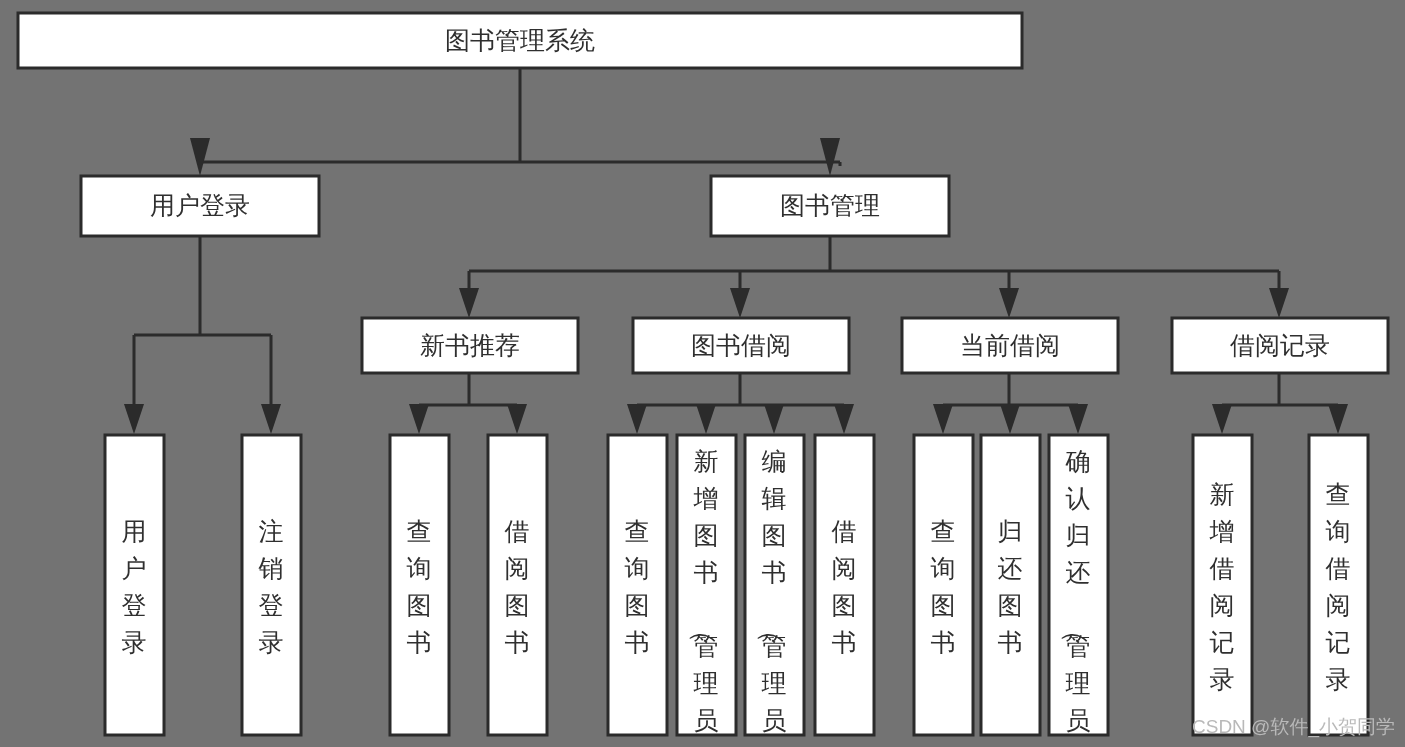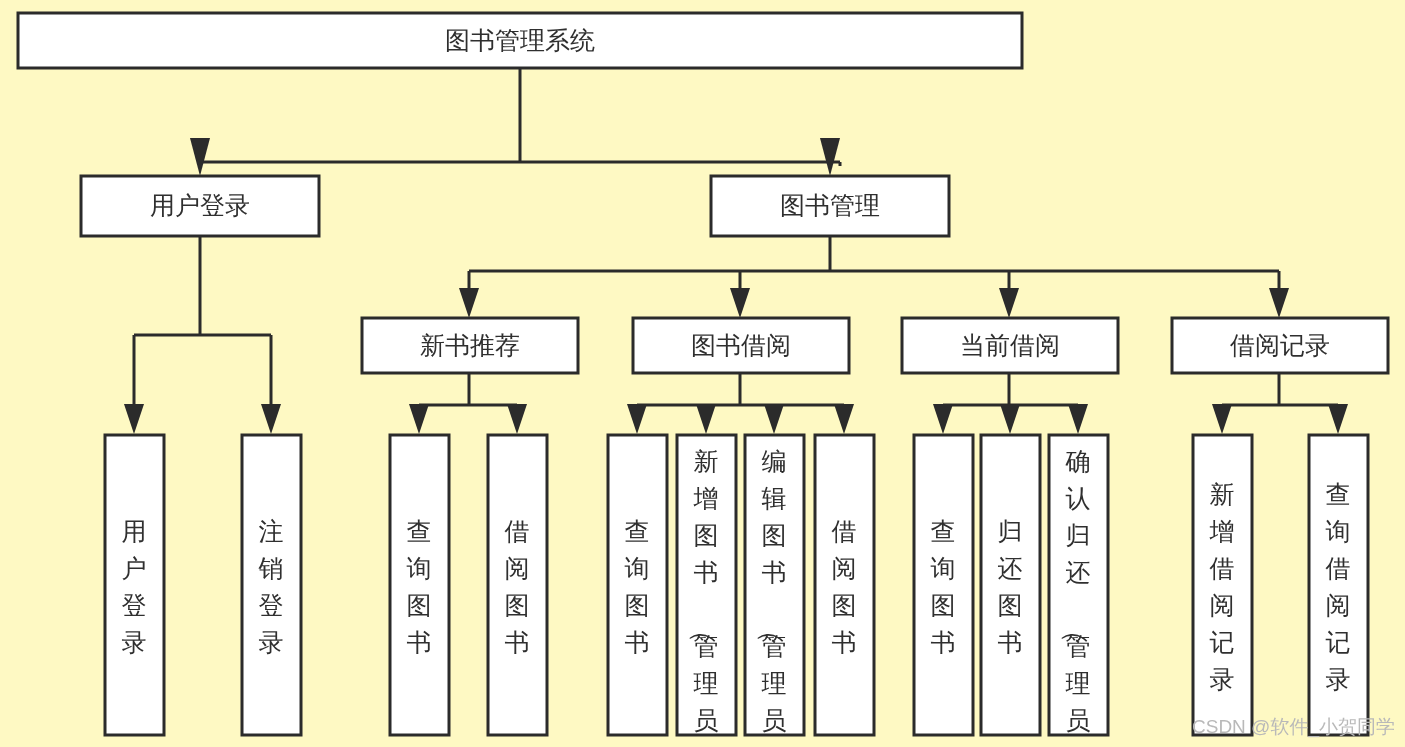--- a/index.html
+++ b/index.html
@@ -8,21 +8,21 @@
     padding: 0;
     background: #ffffff;
   }
   body {
     font-family: "Liberation Sans", "DejaVu Sans", sans-serif;
   }
   #diagram-root {
     position: relative;
     width: 1405px;
     height: 747px;
-    background: #fef9c3;
+    background: #737373;
     overflow: hidden;
     text-align: center;
   }
   svg#chart-svg {
     position: absolute;
     top: 0;
     left: 0;
     width: 1405px;
     height: 747px;
     display: block;

